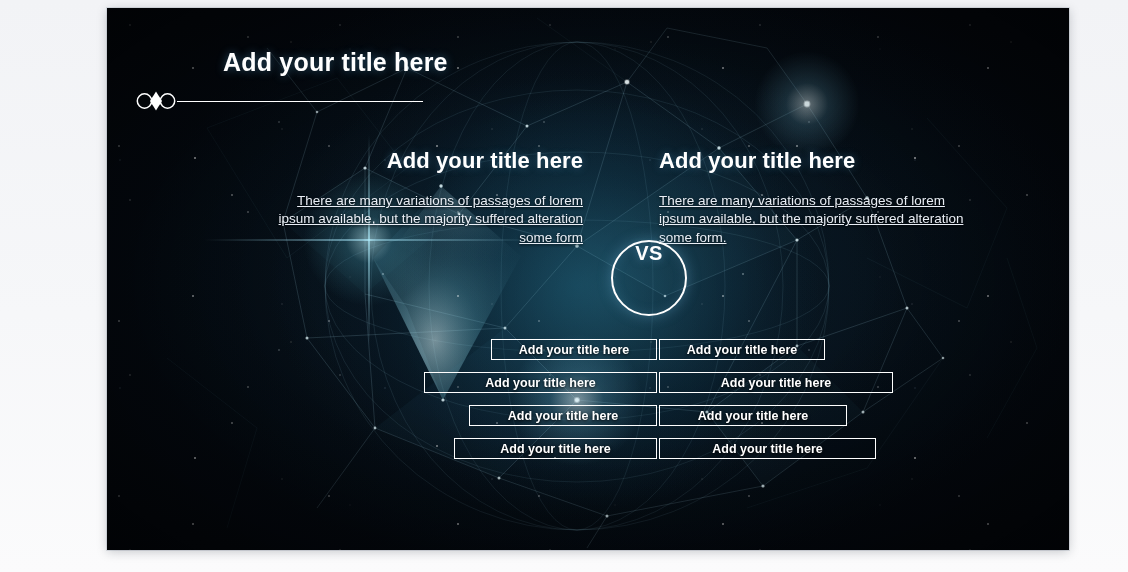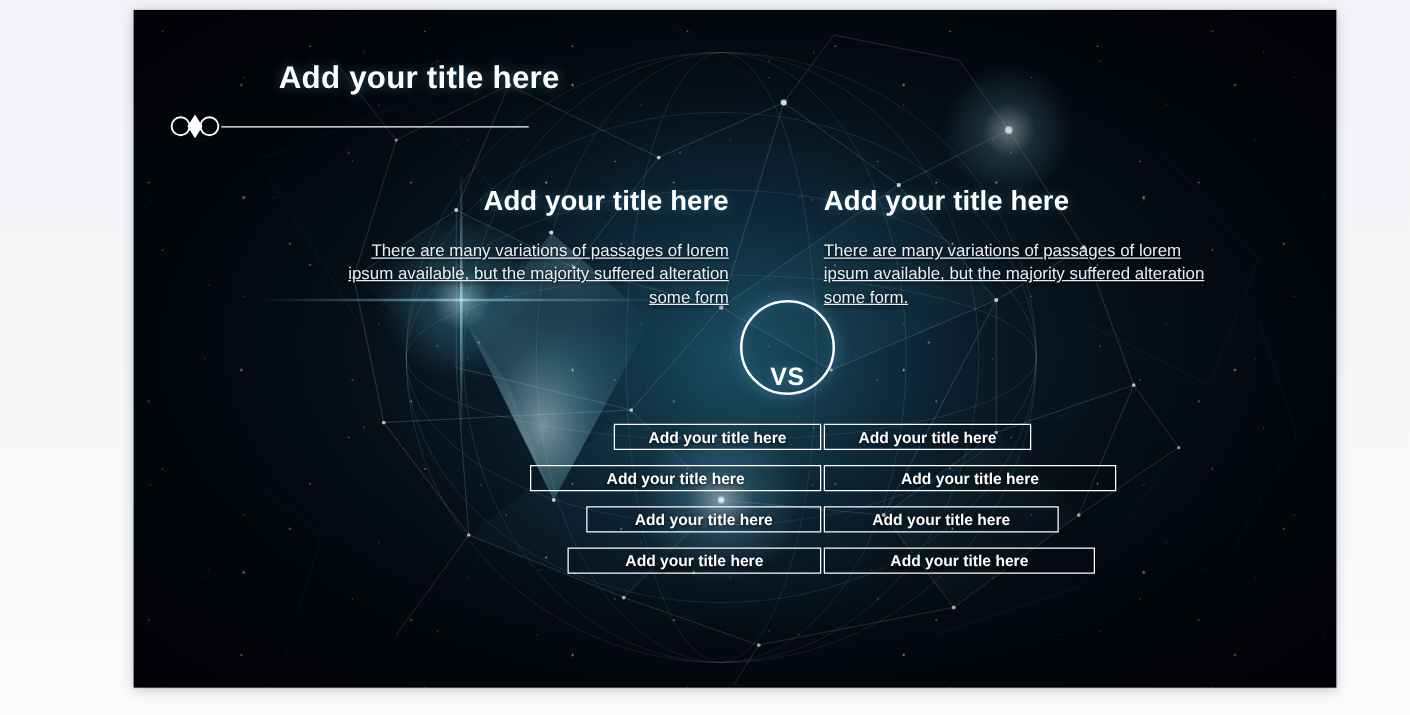--- a/index.html
+++ b/index.html
@@ -172,26 +172,26 @@
     color: #e9eef5;
     text-shadow: 0 1px 3px rgba(0,0,0,.85);
     text-decoration: underline;
   }
   .col-left .col-body  { padding-left: 90px; }
   .col-right .col-body { padding-right: 90px; }
 
   
   .vs-badge {
     position: absolute;
-    left: 485px; top: 232px;
+    left: 504px; top: 232px;
     width: 72px; height: 72px;
     border: 2.5px solid #ffffff;
     border-radius: 50%;
     display: flex;
-    align-items: flex-end;
+    align-items: flex-start;
     justify-content: center;
     box-shadow: 0 0 14px rgba(120,190,230,.35), inset 0 0 12px rgba(100,170,210,.18);
   }
   .vs-badge span {
     font-size: 20px;
     font-weight: bold;
     color: #ffffff;
     letter-spacing: .5px;
     text-shadow: 0 0 8px rgba(110,180,225,.5);
   }

